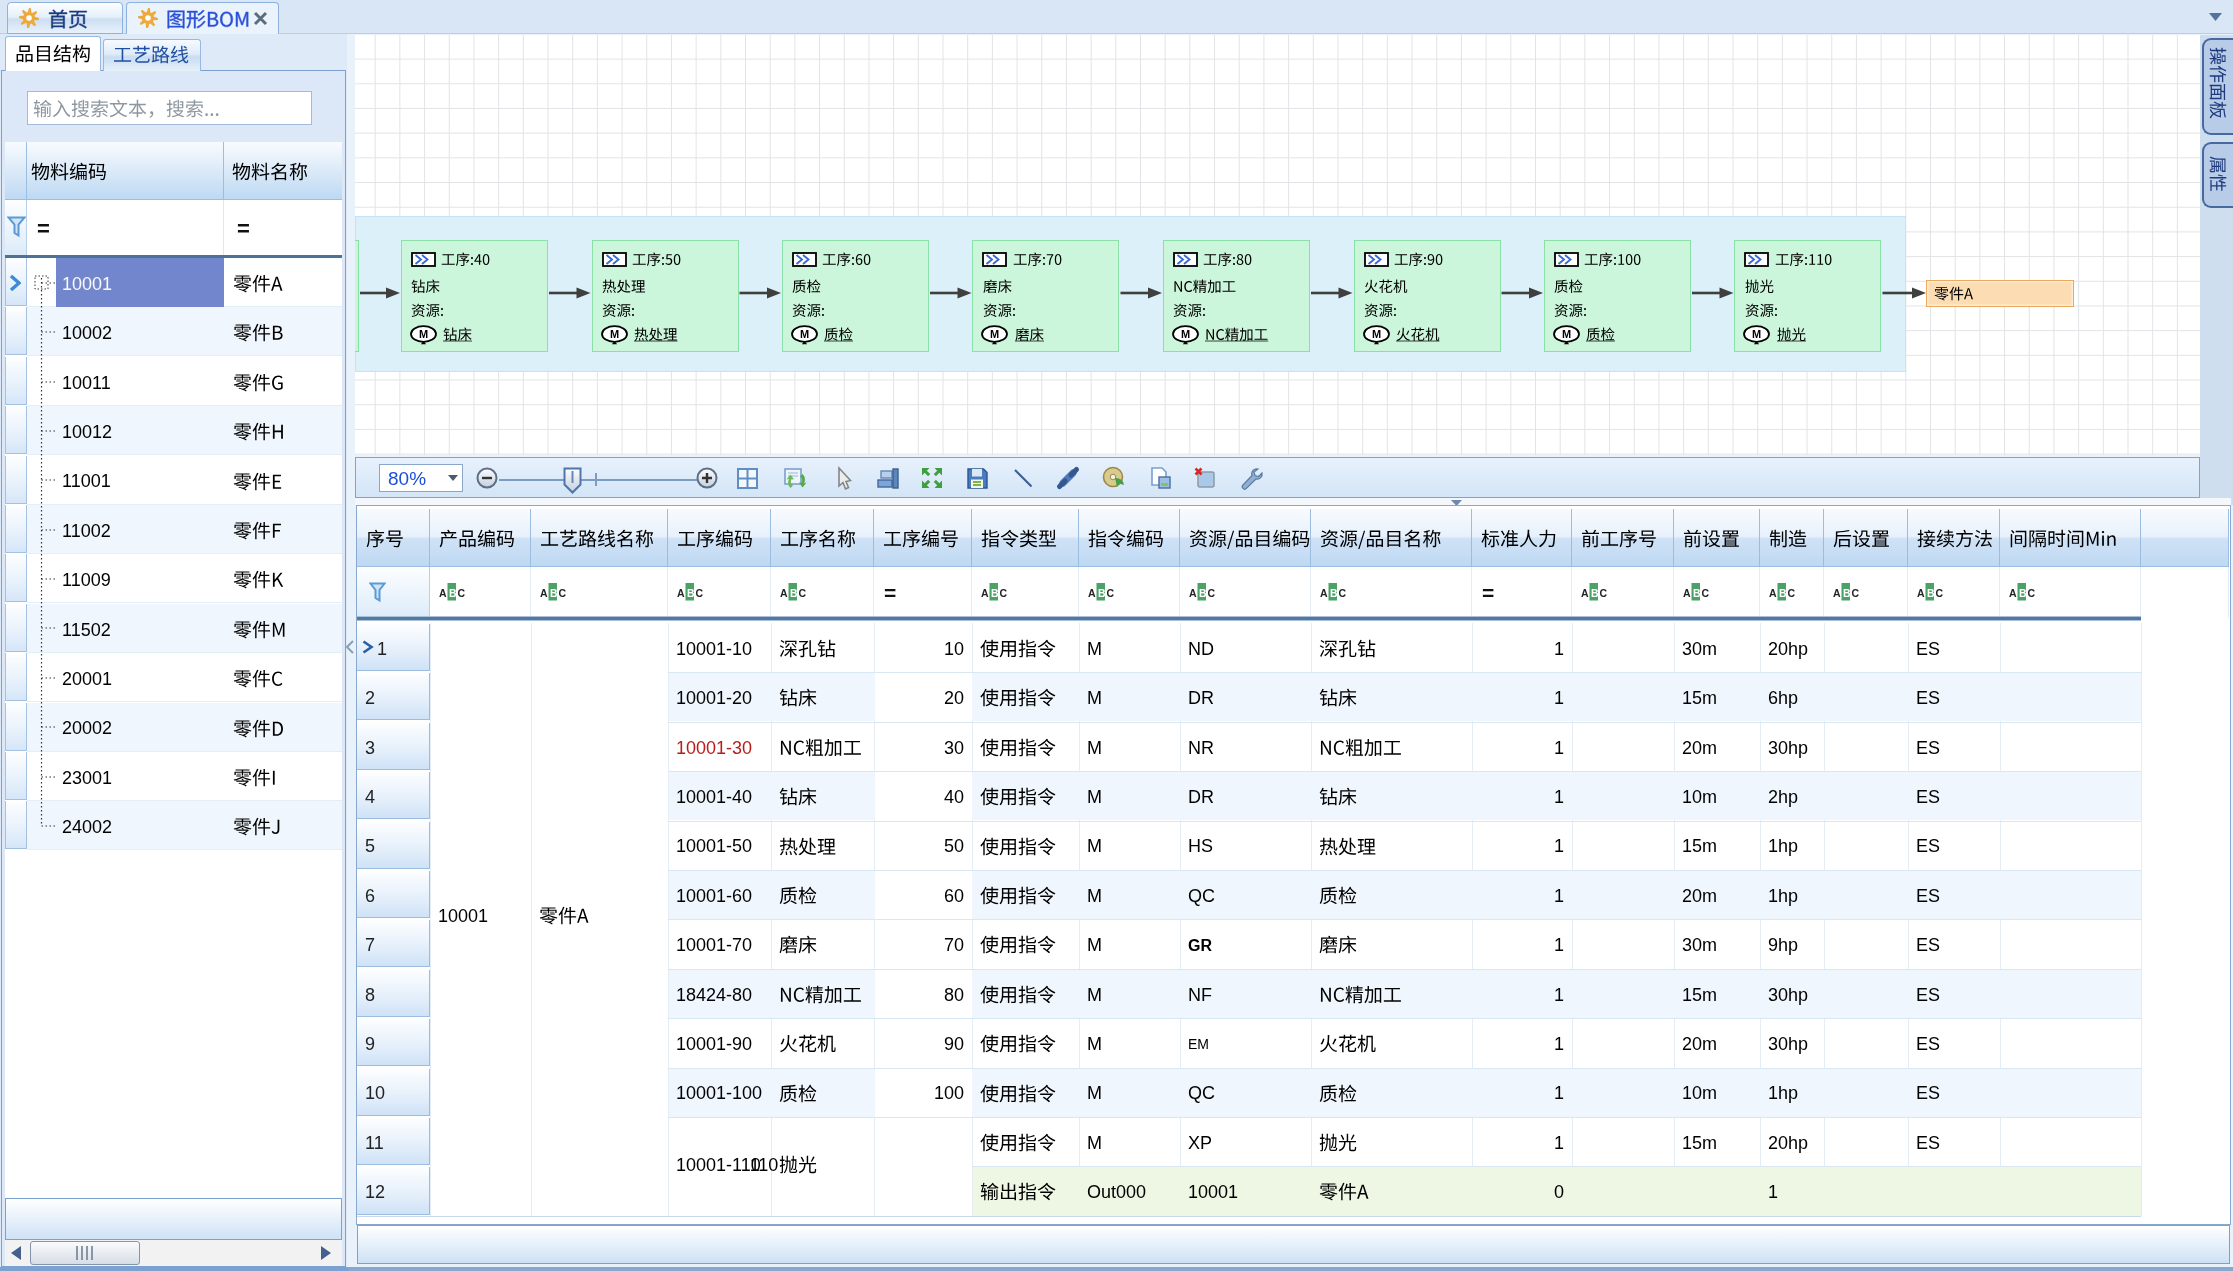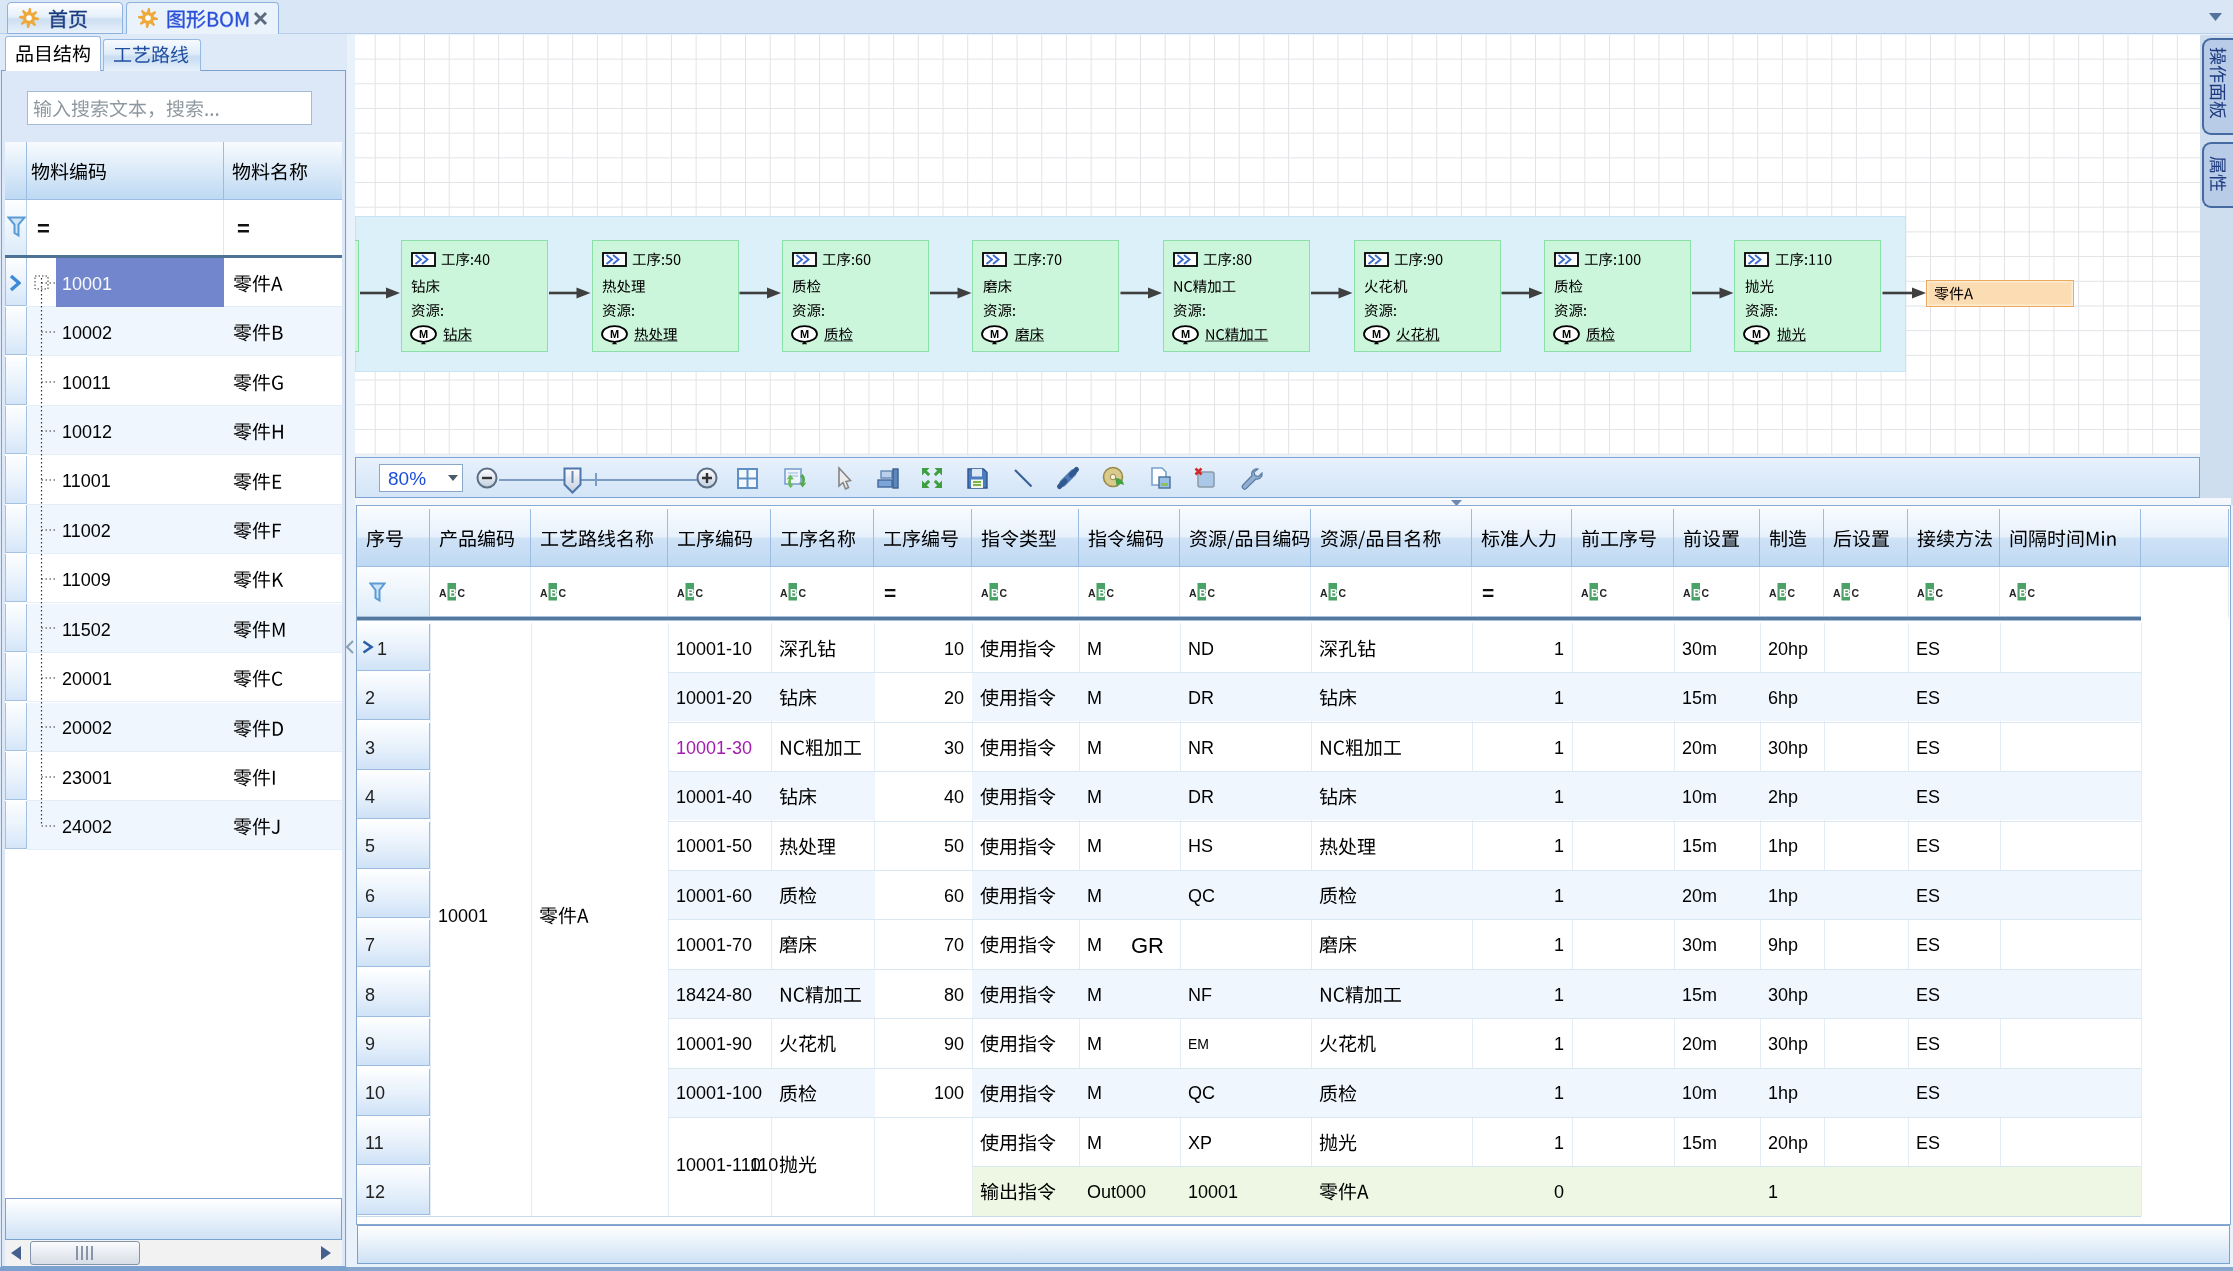--- a/index.html
+++ b/index.html
@@ -1137,21 +1137,21 @@
 <svg style="position:absolute;left:1319.0px;top:688.3px;overflow:visible" width="38.0" height="24.7" viewBox="0 0 2000 1300">
       <g fill="#000" transform="translate(0,880)">
         <use href="#g94bb" x="0"></use>
         <use href="#g5e8a" x="1000"></use>
       </g>
     </svg>
 <div style="position:absolute;left:1164px;top:685.1px;width:400px;text-align:right;font-size:18px;line-height:27.0px;height:27.0px;color:#000;font-weight:normal;white-space:pre">1</div>
 <div style="position:absolute;left:1682px;top:685.1px;font-size:18px;line-height:27.0px;height:27.0px;color:#000;font-weight:normal;white-space:pre">15m</div>
 <div style="position:absolute;left:1768px;top:685.1px;font-size:18px;line-height:27.0px;height:27.0px;color:#000;font-weight:normal;white-space:pre">6hp</div>
 <div style="position:absolute;left:1916px;top:685.1px;font-size:18px;line-height:27.0px;height:27.0px;color:#000;font-weight:normal;white-space:pre">ES</div>
-<div style="position:absolute;left:676px;top:734.5px;font-size:18px;line-height:27.0px;height:27.0px;color:#a21caf;font-weight:normal;white-space:pre">10001-30</div>
+<div style="position:absolute;left:676px;top:734.5px;font-size:18px;line-height:27.0px;height:27.0px;color:#b91c1c;font-weight:normal;white-space:pre">10001-30</div>
 <svg style="position:absolute;left:779.0px;top:737.7px;overflow:visible" width="82.9" height="24.7" viewBox="0 0 4361 1300">
       <g fill="#000" transform="translate(0,880)">
         <use href="#g004e" x="0"></use>
         <use href="#g0043" x="723"></use>
         <use href="#g7c97" x="1361"></use>
         <use href="#g52a0" x="2361"></use>
         <use href="#g5de5" x="3361"></use>
       </g>
     </svg>
 <div style="position:absolute;left:564px;top:734.5px;width:400px;text-align:right;font-size:18px;line-height:27.0px;height:27.0px;color:#000;font-weight:normal;white-space:pre">30</div>
@@ -1274,21 +1274,21 @@
 <div style="position:absolute;left:564px;top:932.1px;width:400px;text-align:right;font-size:18px;line-height:27.0px;height:27.0px;color:#000;font-weight:normal;white-space:pre">70</div>
 <svg style="position:absolute;left:980.0px;top:935.3px;overflow:visible" width="76.0" height="24.7" viewBox="0 0 4000 1300">
       <g fill="#000" transform="translate(0,880)">
         <use href="#g4f7f" x="0"></use>
         <use href="#g7528" x="1000"></use>
         <use href="#g6307" x="2000"></use>
         <use href="#g4ee4" x="3000"></use>
       </g>
     </svg>
 <div style="position:absolute;left:1087px;top:932.1px;font-size:18px;line-height:27.0px;height:27.0px;color:#000;font-weight:normal;white-space:pre">M</div>
-<div style="position:absolute;left:1131px;top:932.1px;font-size:22px;line-height:27.0px;height:27.0px;color:#000;font-weight:normal;white-space:pre">GR</div>
+<div style="position:absolute;left:1188px;top:932.1px;font-size:16px;line-height:27.0px;height:27.0px;color:#000;font-weight:bold;white-space:pre">GR</div>
 <svg style="position:absolute;left:1319.0px;top:935.3px;overflow:visible" width="38.0" height="24.7" viewBox="0 0 2000 1300">
       <g fill="#000" transform="translate(0,880)">
         <use href="#g78e8" x="0"></use>
         <use href="#g5e8a" x="1000"></use>
       </g>
     </svg>
 <div style="position:absolute;left:1164px;top:932.1px;width:400px;text-align:right;font-size:18px;line-height:27.0px;height:27.0px;color:#000;font-weight:normal;white-space:pre">1</div>
 <div style="position:absolute;left:1682px;top:932.1px;font-size:18px;line-height:27.0px;height:27.0px;color:#000;font-weight:normal;white-space:pre">30m</div>
 <div style="position:absolute;left:1768px;top:932.1px;font-size:18px;line-height:27.0px;height:27.0px;color:#000;font-weight:normal;white-space:pre">9hp</div>
 <div style="position:absolute;left:1916px;top:932.1px;font-size:18px;line-height:27.0px;height:27.0px;color:#000;font-weight:normal;white-space:pre">ES</div>

